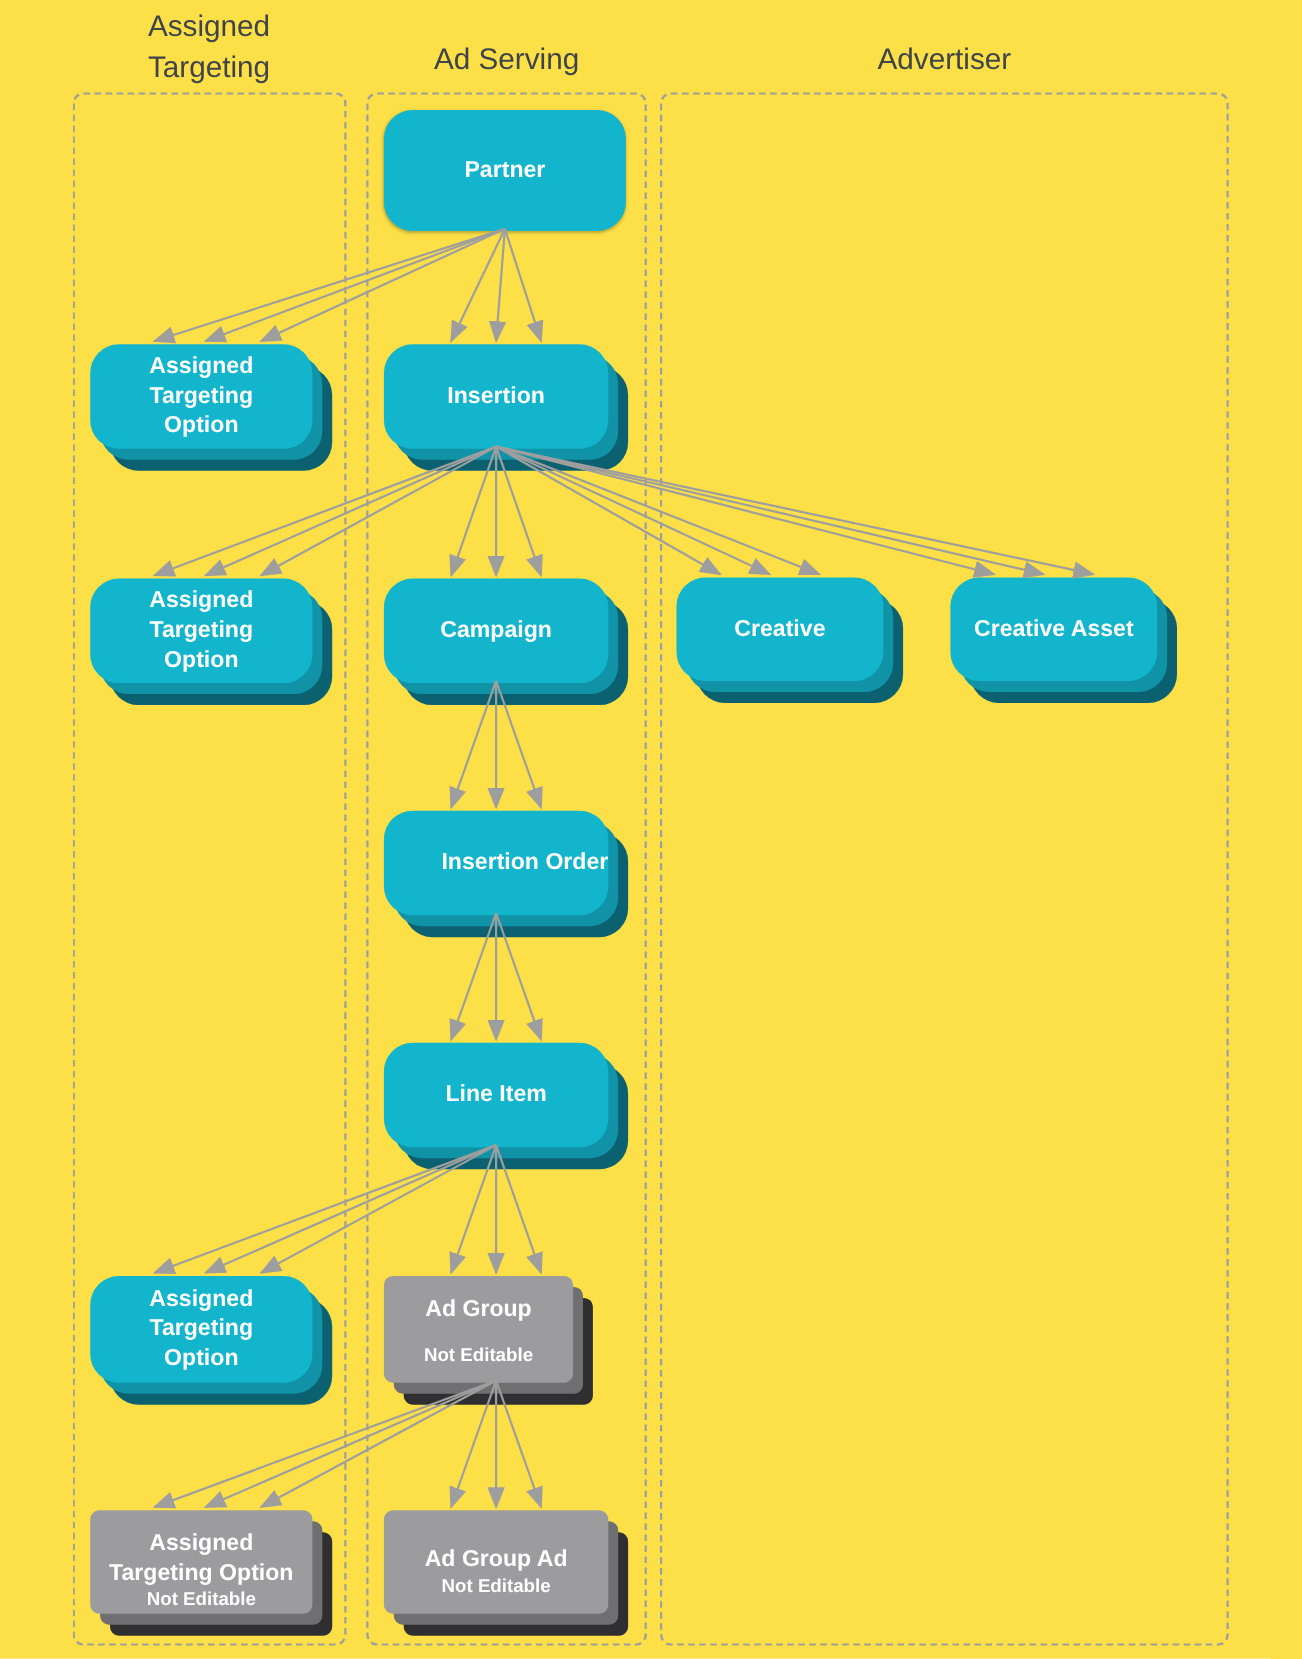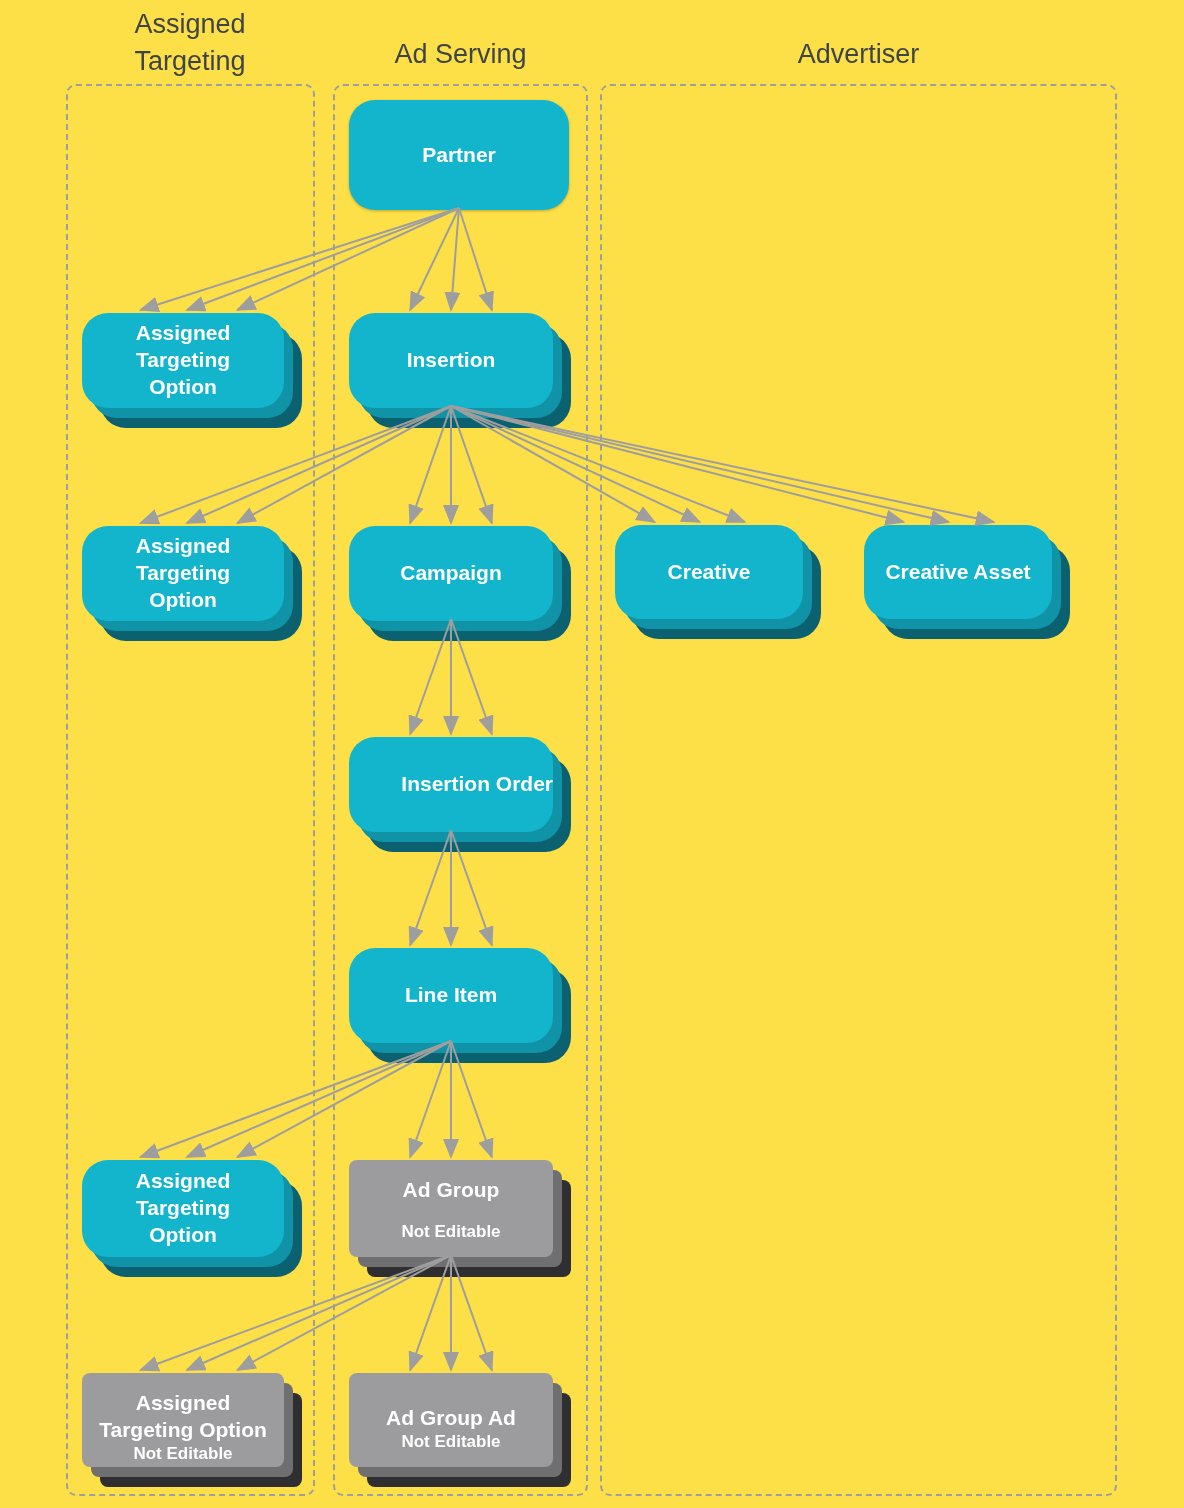--- a/index.html
+++ b/index.html
@@ -76,21 +76,21 @@
         <div class="label">Insertion Order</div>
       </div>
       <div class="node cyan stacked" style="left: 349px; top: 948px; width: 204px; height: 95px;">
         <div class="label">Line Item</div>
       </div>
       <div class="node cyan stacked" style="left: 82px; top: 1160px; width: 202px; height: 97px;">
         <div class="label">Assigned
 Targeting
 Option</div>
       </div>
-      <div class="node gray stacked with-sub" style="left: 349px; top: 1160px; width: 204px; height: 97px;">
+      <div class="node gray stacked with-sub" style="left: 349px; top: 1160px; width: 172px; height: 97px;">
         <div class="label">Ad Group</div>
         <div class="sublabel">Not Editable</div>
       </div>
       <div class="node gray stacked with-sub" style="left: 82px; top: 1373px; width: 202px; height: 94px;">
         <div class="label">Assigned
 Targeting Option</div>
         <div class="sublabel">Not Editable</div>
       </div>
       <div class="node gray stacked with-sub" style="left: 349px; top: 1373px; width: 204px; height: 94px; justify-content: flex-end;">
         <div class="label">Ad Group Ad</div>

